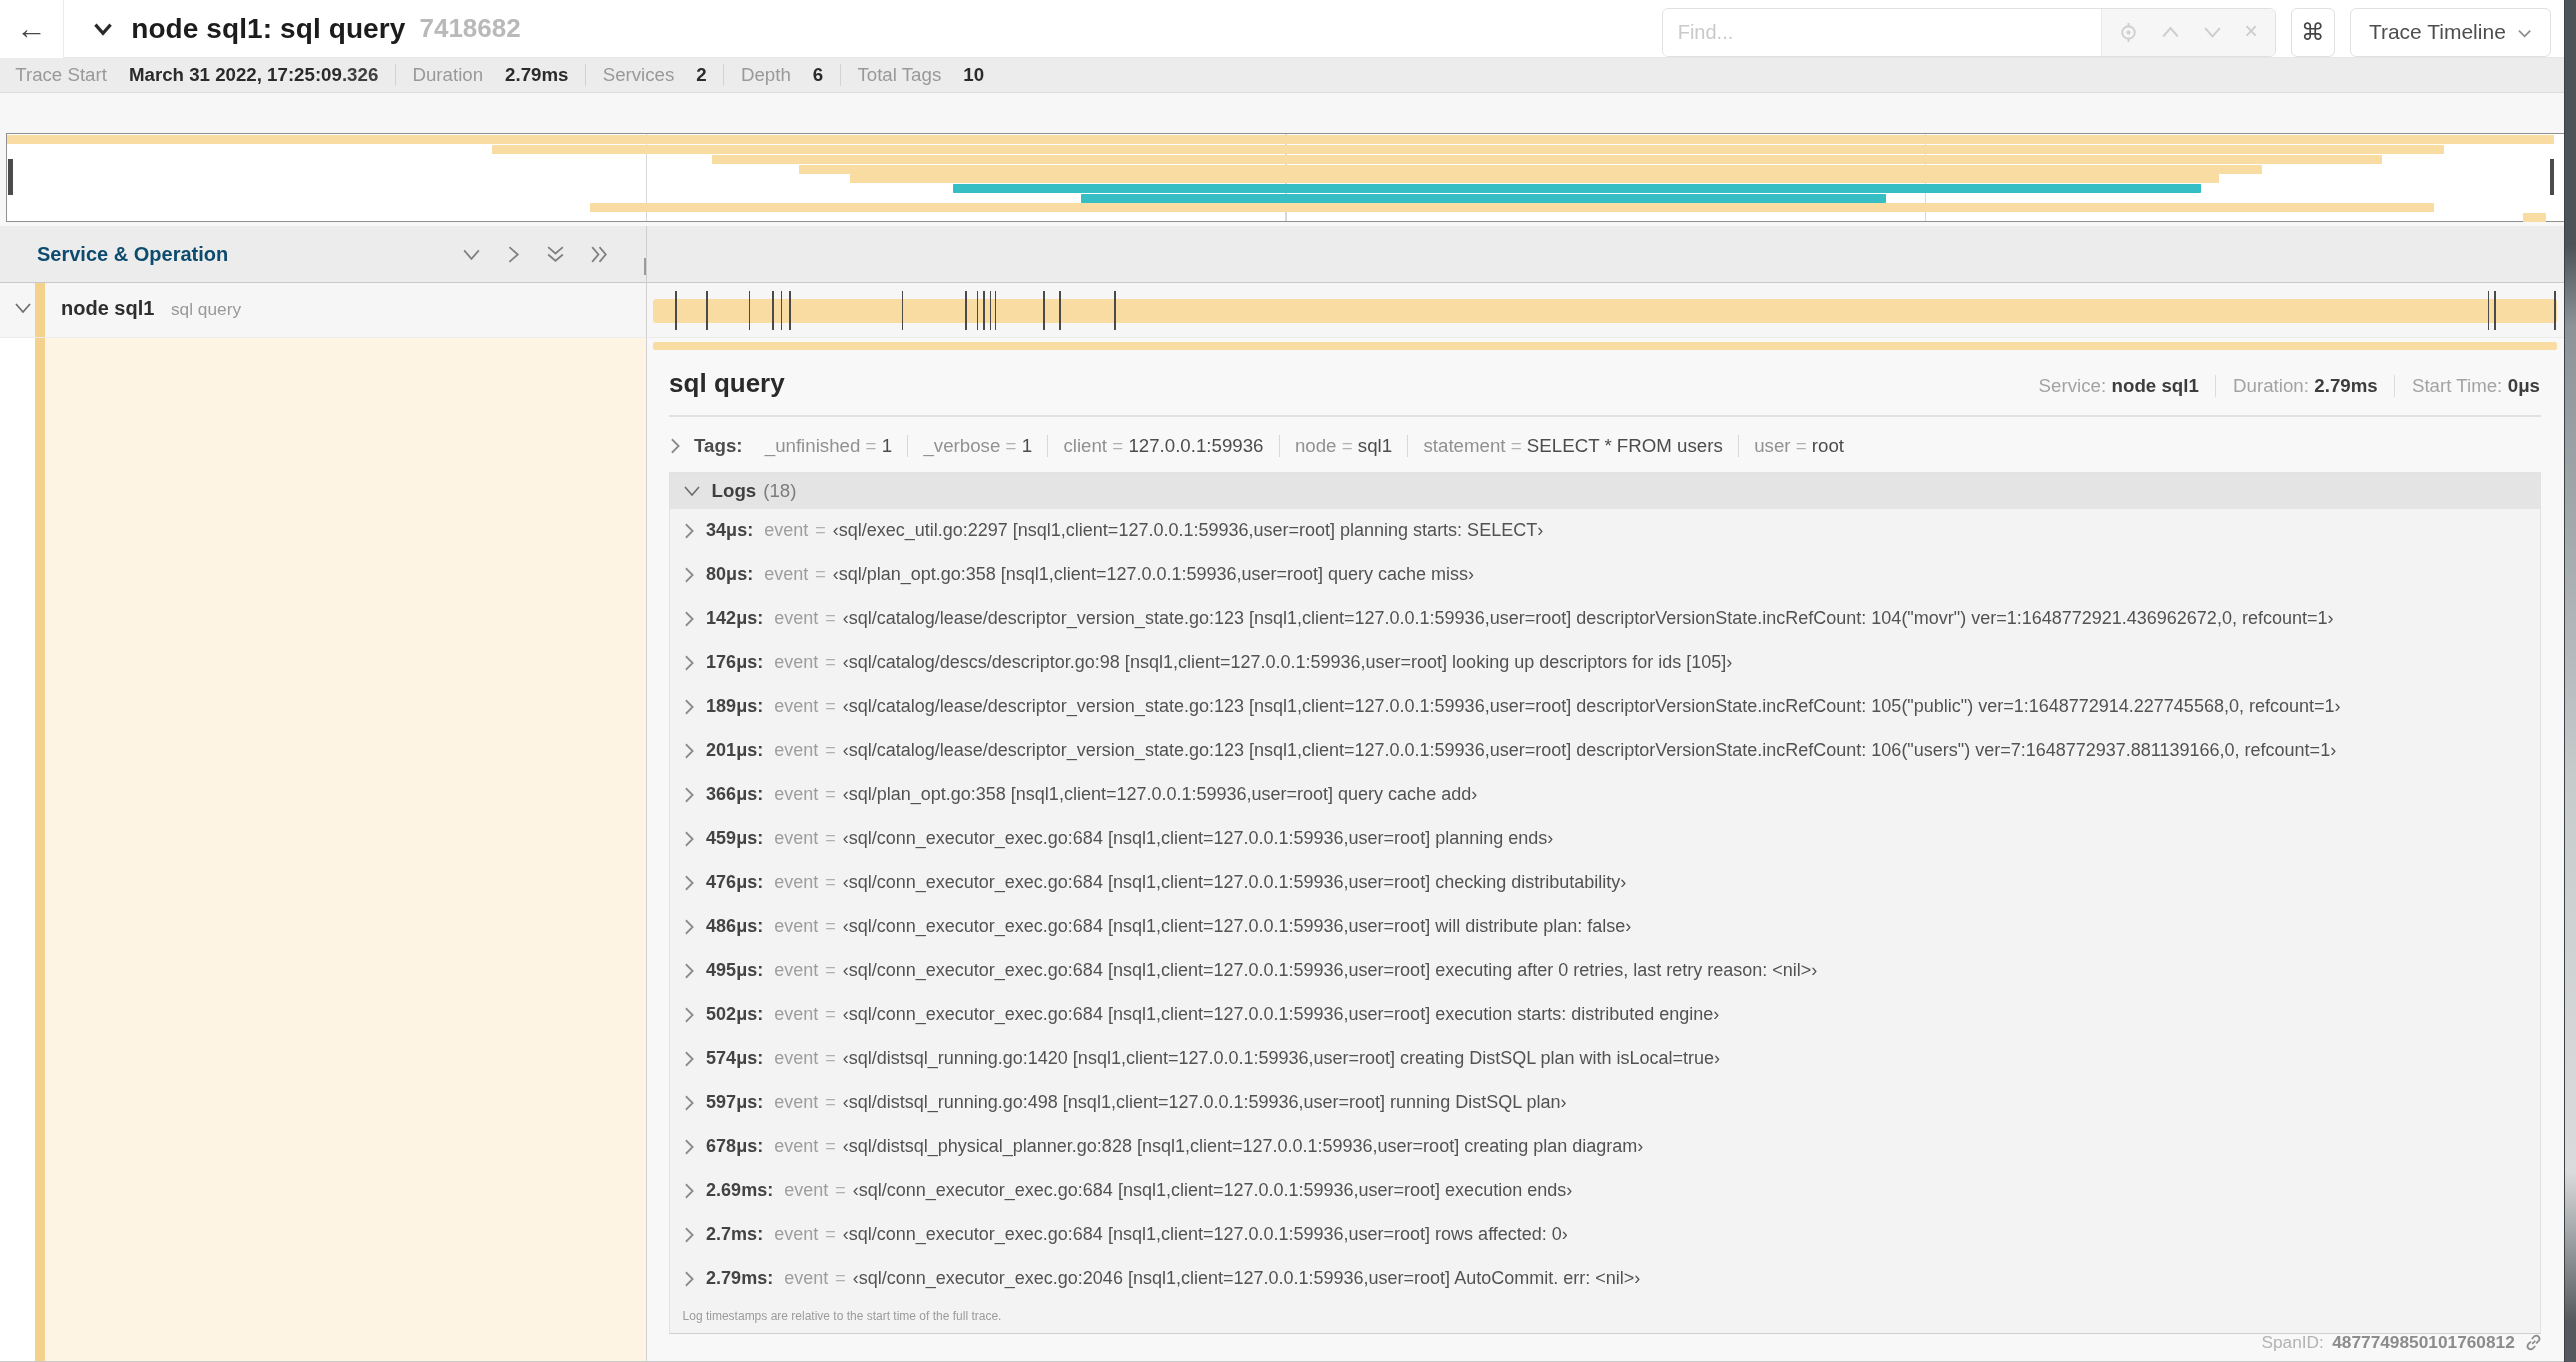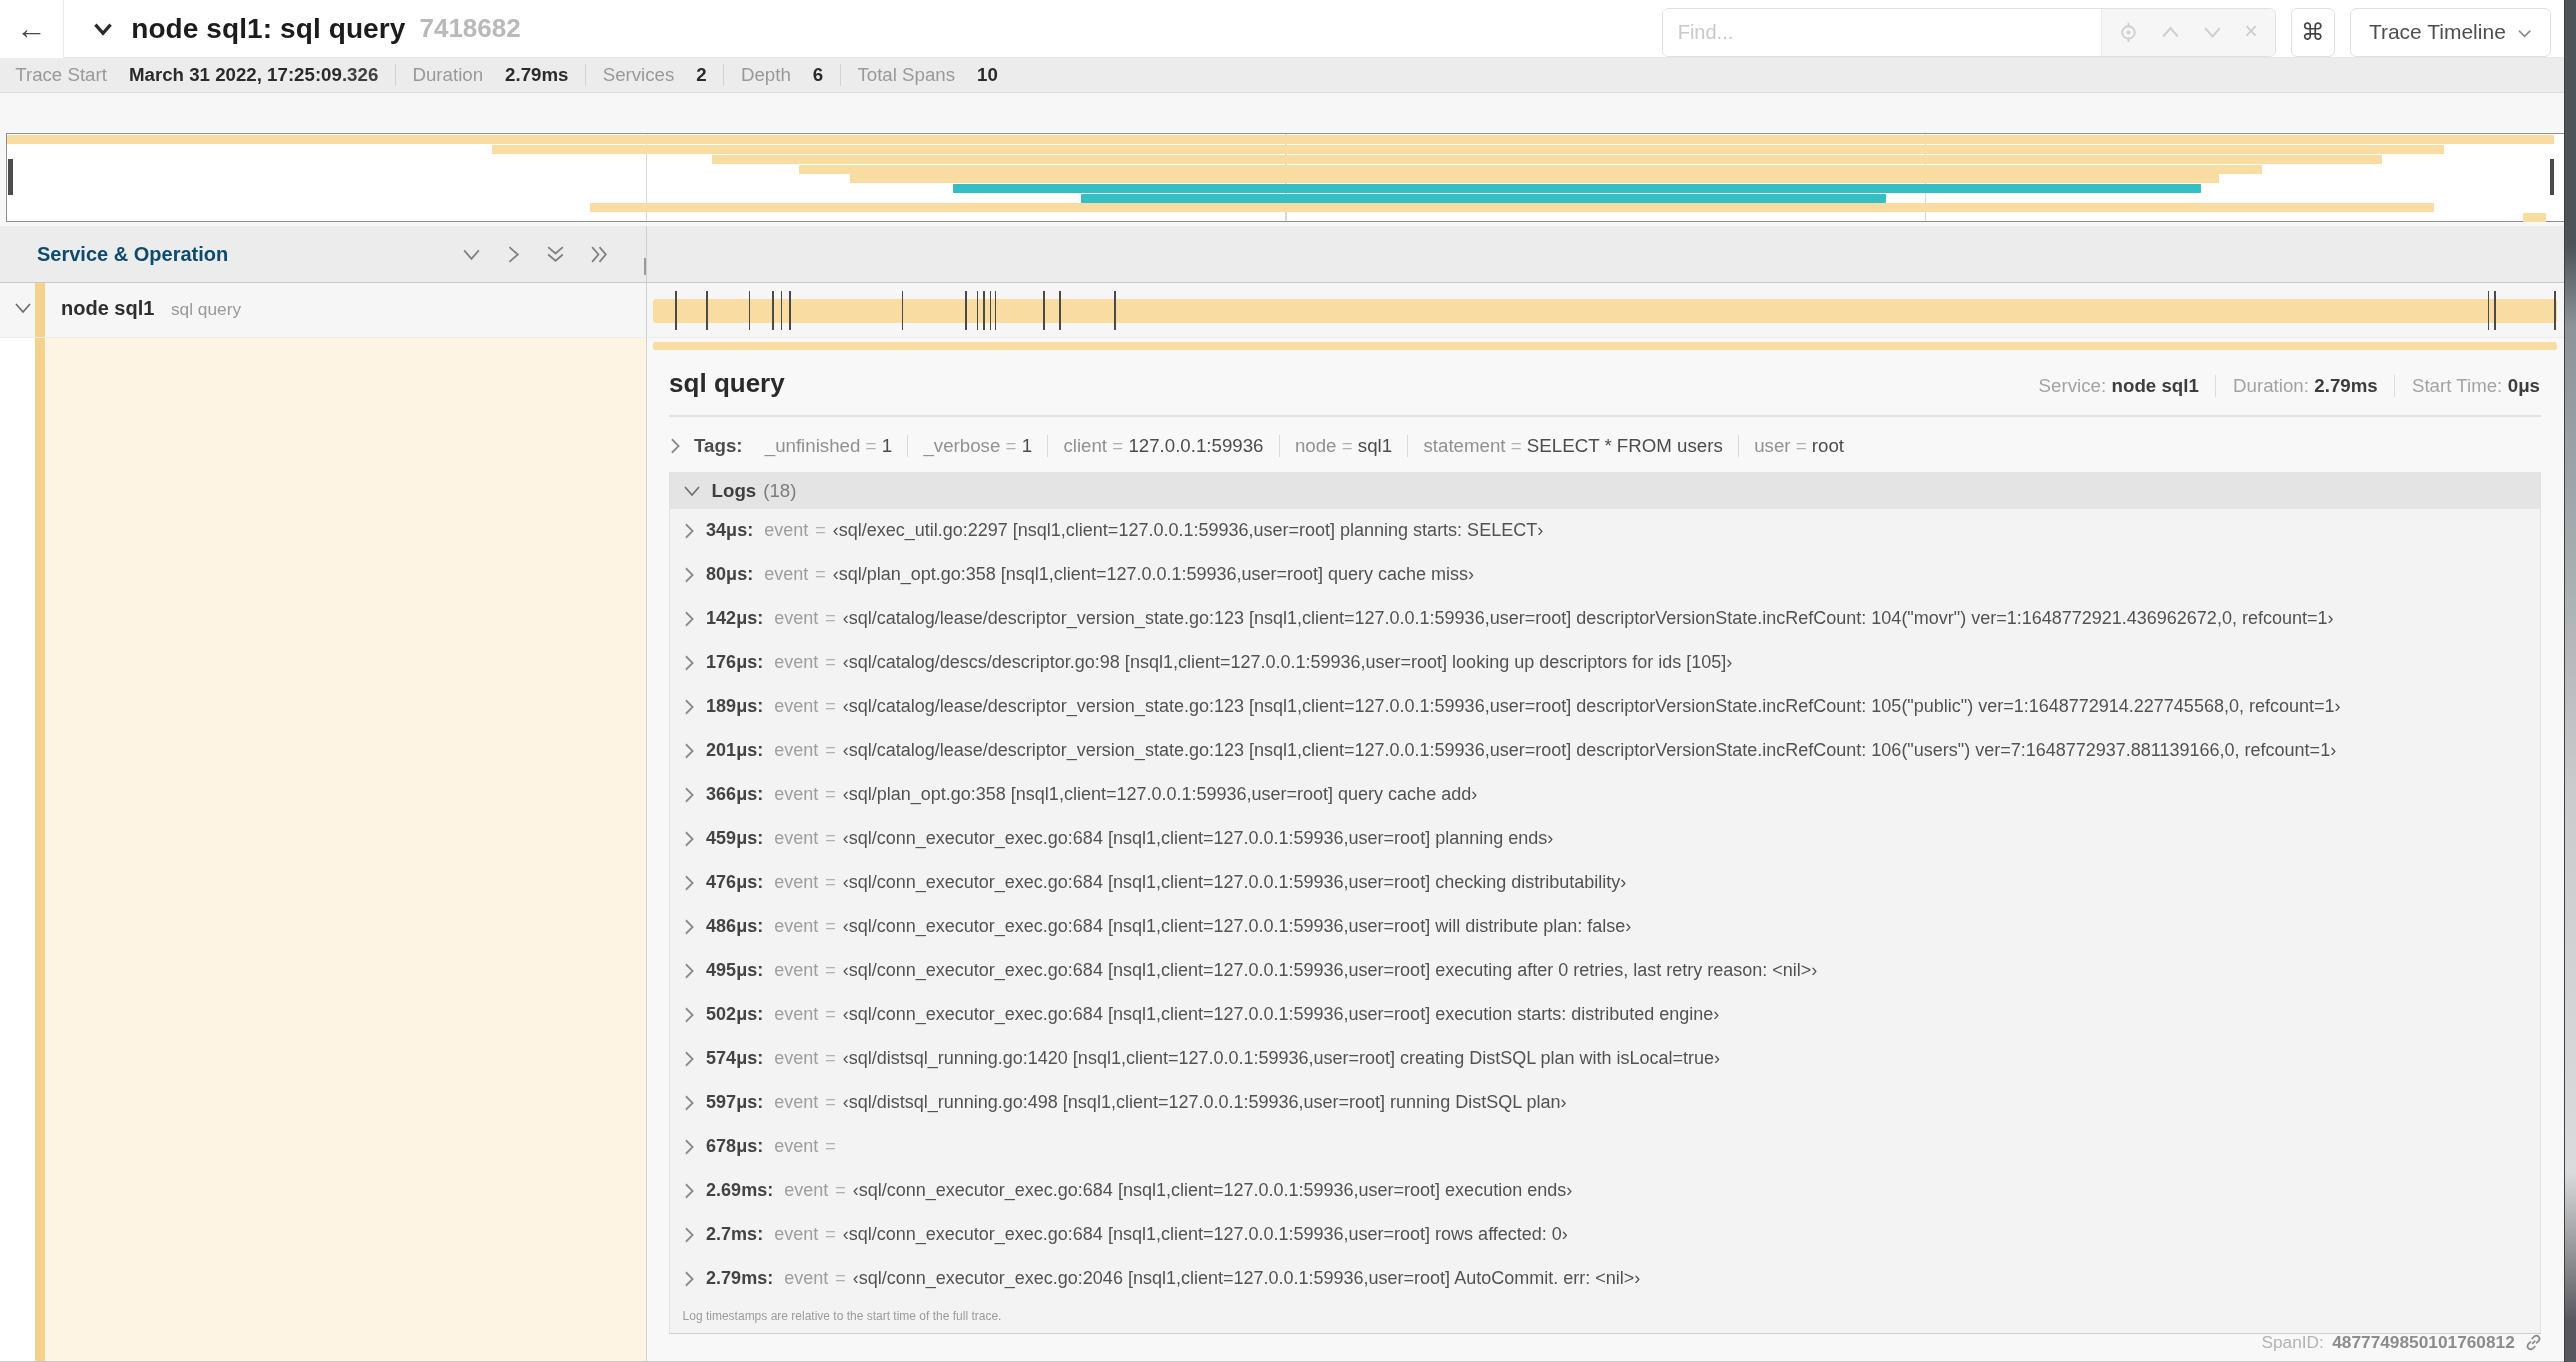--- a/index.html
+++ b/index.html
@@ -205,21 +205,21 @@
             </svg></span>
       </button>
     </div>
   </header>
 
   <div class="infobar" id="infobar">
       <span class="info-item"><span class="lbl">Trace Start</span><span class="val">March 31 2022, 17:25:09</span><span class="suf">.326</span></span>
       <span class="info-item"><span class="lbl">Duration</span><span class="val">2.79ms</span><span class="suf"></span></span>
       <span class="info-item"><span class="lbl">Services</span><span class="val">2</span><span class="suf"></span></span>
       <span class="info-item"><span class="lbl">Depth</span><span class="val">6</span><span class="suf"></span></span>
-      <span class="info-item"><span class="lbl">Total Spans</span><span class="val">10</span><span class="suf"></span></span>
+      <span class="info-item"><span class="lbl">Total Tags</span><span class="val">10</span><span class="suf"></span></span>
     </div>
 
   <div class="minimap">
     <div class="mm-inner">
       <div class="mm-labels" id="mm-labels">
           <span class="tick-label" style="left: 0%;"></span>
           <span class="tick-label" style="left: 25%;"></span>
           <span class="tick-label" style="left: 50%;"></span>
           <span class="tick-label" style="left: 75%;"></span>
           <span class="tick-label right"></span>
@@ -520,20 +520,21 @@
   </div>
               <div class="log-row">
     <span class="caret">
                   <svg width="12.5" height="18" viewBox="0 0 10 16">
                     <polyline points="2,2 8,8 2,14" fill="none" stroke="#8a8a8a" stroke-width="1.6"></polyline>
                   </svg>
                 </span>
     <span class="log-time">678μs:</span>
     <span class="log-key">event</span>
     <span class="log-eq">=</span>
+    <span class="log-val">‹sql/distsql_physical_planner.go:828 [nsql1,client=127.0.0.1:59936,user=root] creating plan diagram›</span>
   </div>
               <div class="log-row">
     <span class="caret">
                   <svg width="12.5" height="18" viewBox="0 0 10 16">
                     <polyline points="2,2 8,8 2,14" fill="none" stroke="#8a8a8a" stroke-width="1.6"></polyline>
                   </svg>
                 </span>
     <span class="log-time">2.69ms:</span>
     <span class="log-key">event</span>
     <span class="log-eq">=</span>

